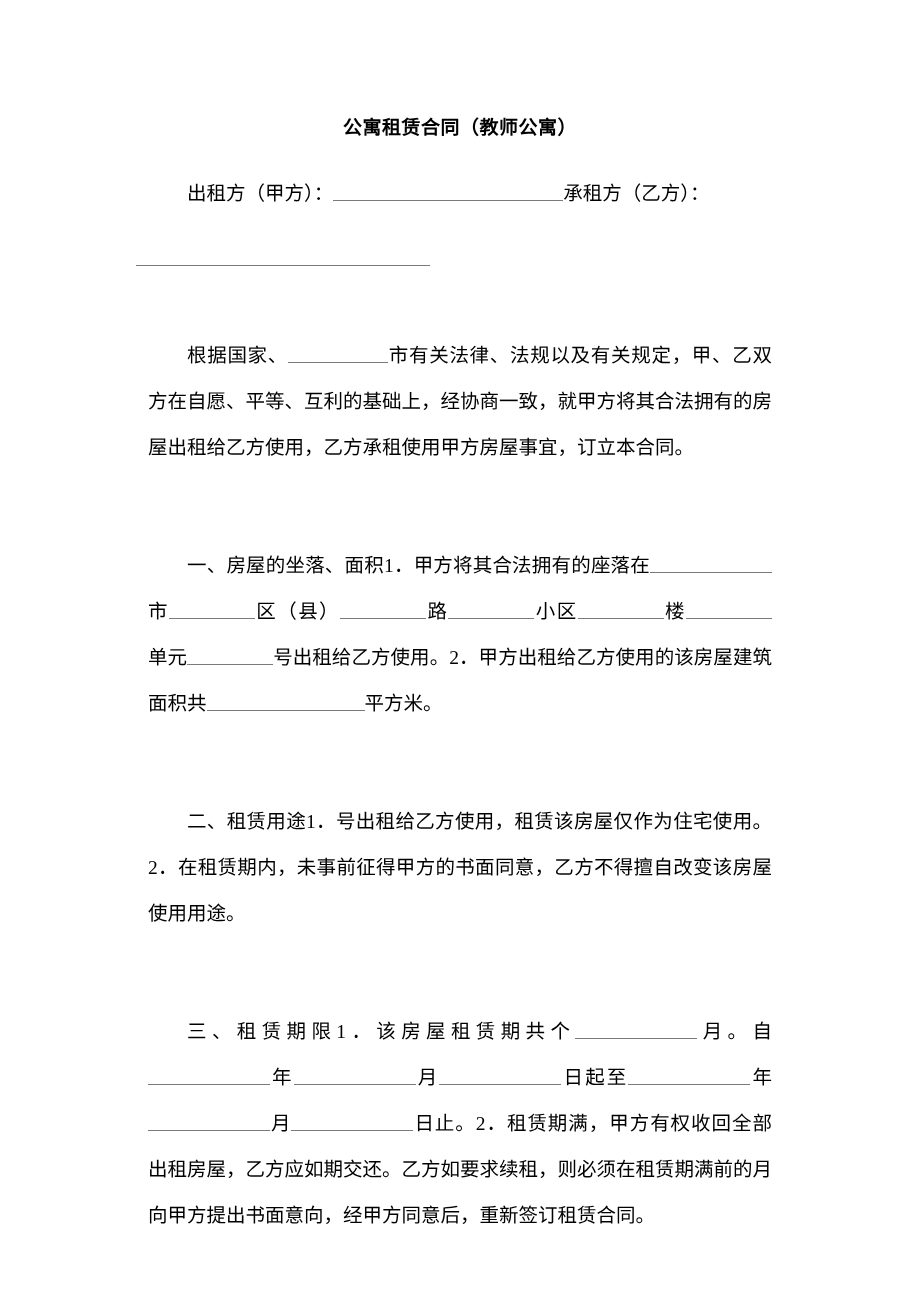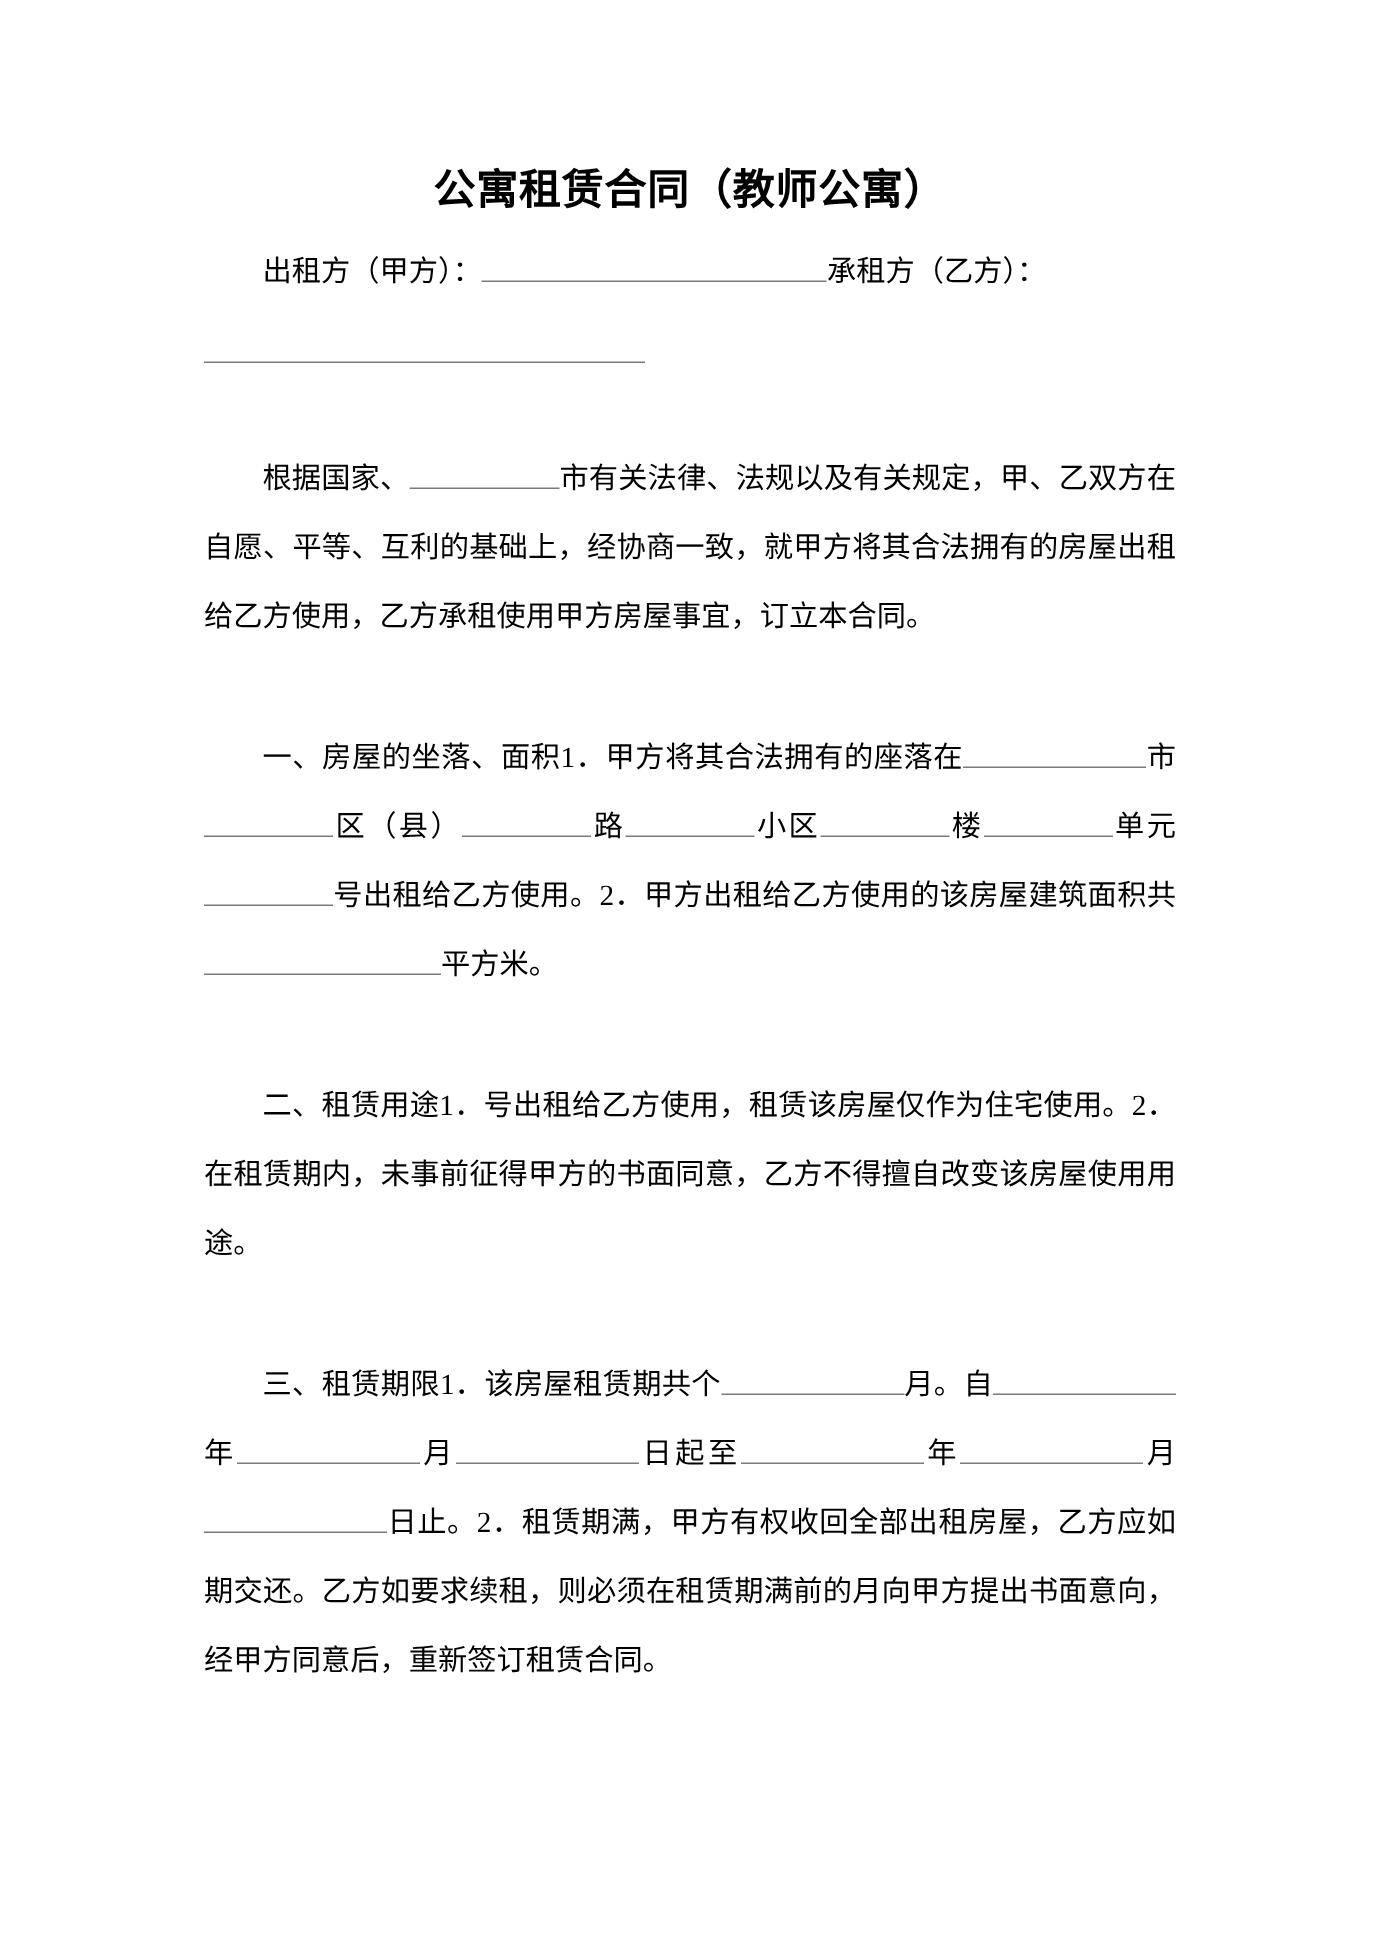--- a/index.html
+++ b/index.html
@@ -26,35 +26,35 @@
 
   .content {
     position: absolute;
     left: 136px;
     top: 0;
     width: 648px;
   }
 
   
   .doc-title {
-    font-size: 28px;
+    font-size: 19px;
     font-weight: bold;
     text-align: center;
     letter-spacing: 0.5px;
     line-height: 30px;
     margin: 0;
     padding-top: 113px;
     white-space: nowrap;
   }
 
   
   .para {
     font-size: 19.5px;
     line-height: 46px;
-    margin: 0;
+    margin: 12px;
     text-align: justify;
     text-justify: inter-character;
     text-align-last: left;
     word-break: break-all;
   }
   .para.indent {
     text-indent: 2em;
   }
 
   

